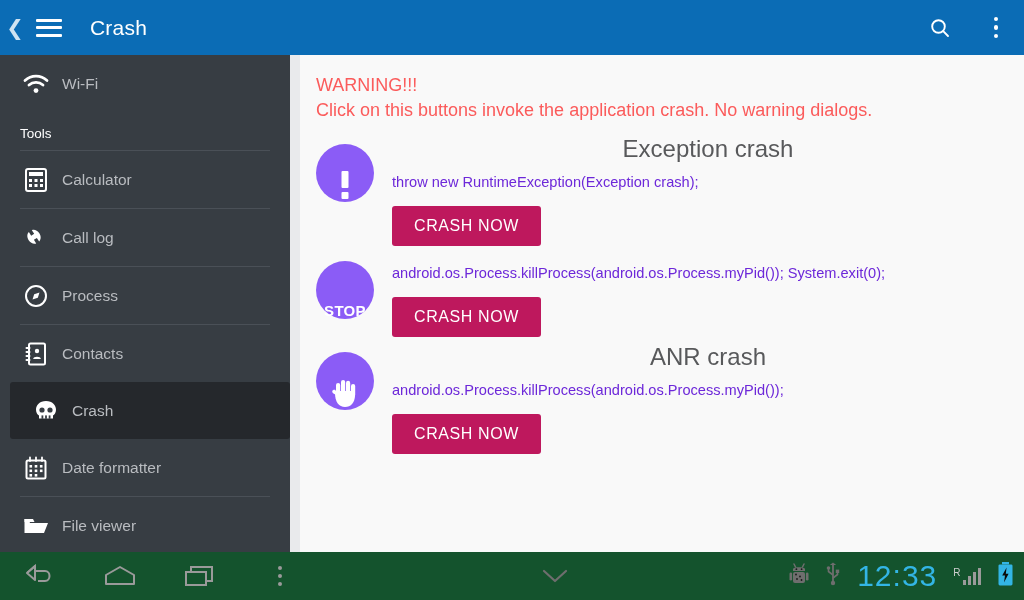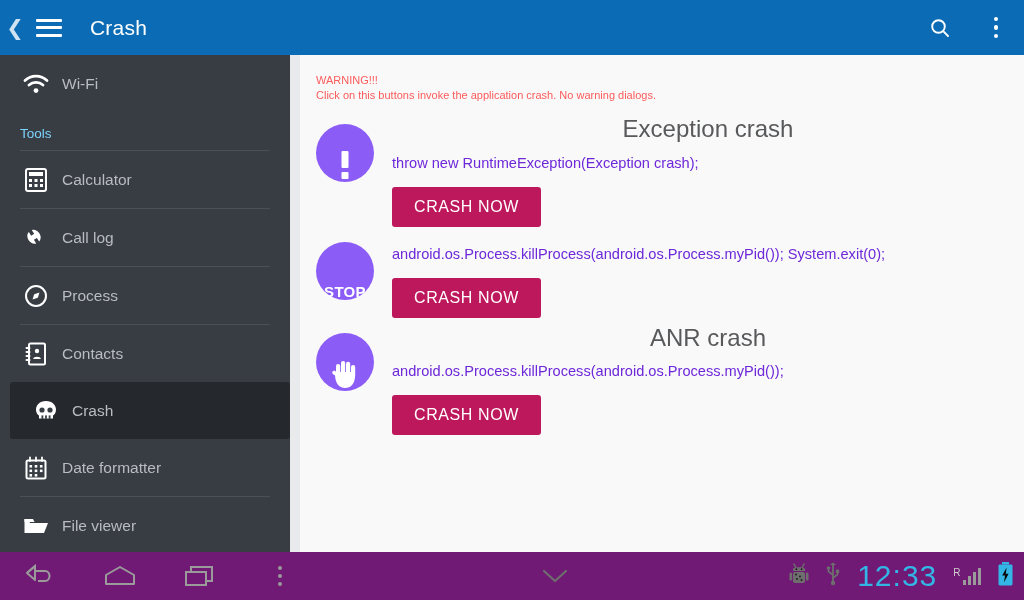--- a/index.html
+++ b/index.html
@@ -48,50 +48,50 @@
   }
   .nav-item.selected { background:#25282c; border-radius:3px; margin:0 10px; padding-left:0; width:280px; }
   .nav-item.selected .nav-icon { margin-left:10px; }
   .nav-icon {
     width:52px; min-width:52px; display:flex; align-items:center; justify-content:center;
     color:#fff;
   }
   .nav-label { color:#b9bcc0; font-size:15.5px; }
   .nav-divider { height:1px; background:#4a5057; margin:0 20px; }
   .section-head {
-    color:#7dd3fc; font-size:13.5px; padding:14px 0 9px 20px;
+    color:#ffffff; font-size:13.5px; padding:14px 0 9px 20px;
   }
   .section-rule { height:1px; background:#4a5057; margin:0 20px; }
 
   
   .content {
     flex:1; height:497px; background:#f9f9f9; padding:18px 0 0 16px; overflow:hidden;
     position:relative;
   }
-  .warn-line { color:#fb5b5b; font-size:11px; line-height:1.38; }
+  .warn-line { color:#fb5b5b; font-size:18px; line-height:1.38; }
   .crash-list { margin-top:13px; }
   .crash-item { display:flex; margin-bottom:7px; }
   .badge {
     width:58px; height:58px; min-width:58px; border-radius:50%; background:#8b5cf6;
     display:flex; align-items:flex-end; justify-content:center; margin-right:18px;
     margin-top:8px;
   }
   .badge-stop { font-size:15px; font-weight:bold; color:#fff; letter-spacing:.3px; }
   .crash-body { flex:1; }
   .crash-title { font-size:24px; color:#58595b; font-weight:normal; line-height:1.1;text-align:center; }
   .crash-code { font-size:14.6px; color:#6d28d9; margin-top:12px; }
   .crash-btn {
     margin-top:16px; background:#be185d; color:#fff; border:none;
     font-size:16px; letter-spacing:.6px; padding:11px 22px; border-radius:3px;
     font-family:Liberation Sans, sans-serif; display:inline-block;
   }
 
   
   .navbar {
-    position:absolute; left:0; top:552px; width:1024px; height:48px; background:#701a75;
+    position:absolute; left:0; top:552px; width:1024px; height:48px; background:#14532d;
     display:flex; align-items:center;
   }
   .nav-btn { width:80px; height:48px; display:flex; align-items:center; justify-content:center; }
   .nav-dots { display:flex; flex-direction:column; gap:4px; align-items:center; }
   .nav-dots i { width:4px; height:4px; background:#9a9a9a; border-radius:50%; display:block; }
   .nb-spacer { flex:1; }
   .status-group { display:flex; align-items:center; gap:16px; padding-right:10px; }
   .clock { color:#33b5e5; font-size:30px; letter-spacing:1px; font-family:"Liberation Sans", sans-serif; }
   .sig-wrap { display:flex; align-items:flex-end; gap:2px; }
   .sig-r { color:#cfcfcf; font-size:10px; align-self:flex-start; }

